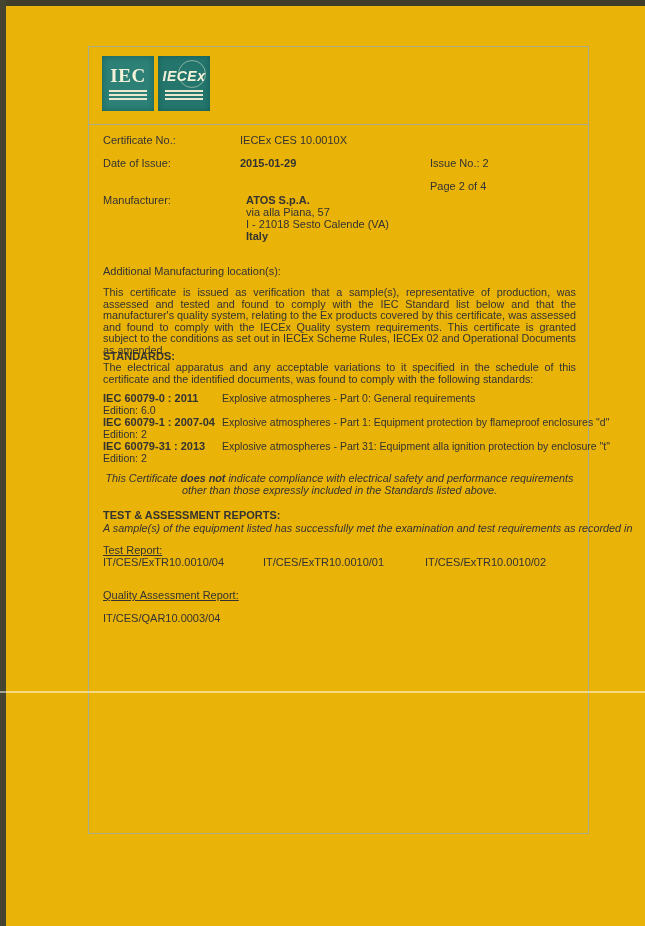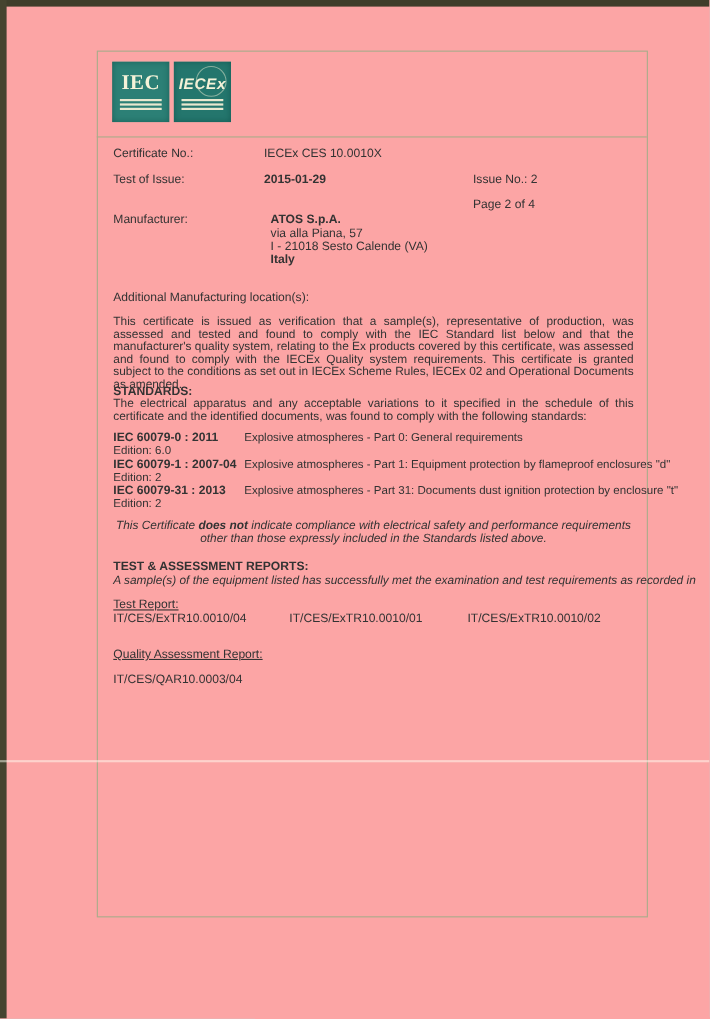--- a/index.html
+++ b/index.html
@@ -3,21 +3,21 @@
 <meta charset="utf-8">
 <style>
   html, body { margin: 0; padding: 0; }
   body {
     width: 645px; height: 926px;
     font-family: "Liberation Sans", sans-serif;
     background: #c9c9c9;
   }
   .page {
     position: relative; width: 645px; height: 926px;
-    background: #fca5a5; overflow: hidden;
+    background: #eab308; overflow: hidden;
     color: #333;
   }
   .edge-top { position: absolute; top: 0; left: 0; width: 645px; height: 6px; background: #3f3e2b; }
   .edge-left { position: absolute; top: 0; left: 0; width: 6px; height: 926px; background: #454430; }
 
   .frame { position: absolute; left: 88px; top: 46px; width: 499px; height: 786px; border: 1px solid #a9ac8a; }
   .header-divider { position: absolute; left: 88px; top: 124px; width: 500px; height: 1px; background: #a9ac8a; }
   .fold-line { position: absolute; left: 0; top: 691px; width: 645px; height: 2px; background: rgba(255,255,244,0.5); }
 
   
@@ -76,21 +76,21 @@
         <i></i>
         <i></i>
         <i></i>
       </div>
   </div>
 
 
   <span class="t" style="left:103px; top:134px;">Certificate No.:</span>
   <span class="t" style="left:240px; top:134px;">IECEx CES 10.0010X</span>
 
-  <span class="t" style="left:103px; top:157px;">Test of Issue:</span>
+  <span class="t" style="left:103px; top:157px;">Date of Issue:</span>
   <span class="t b" style="left:240px; top:157px;">2015-01-29</span>
   <span class="t" style="left:430px; top:157px;">Issue No.: 2</span>
   <span class="t" style="left:430px; top:180px;">Page 2 of 4</span>
 
   <span class="t" style="left:103px; top:194px;">Manufacturer:</span>
   <span class="t b" style="left:246px; top:194px;">ATOS S.p.A.</span>
   <span class="t" style="left:246px; top:206px;">via alla Piana, 57</span>
   <span class="t" style="left:246px; top:218px;">I - 21018 Sesto Calende (VA)</span>
   <span class="t b" style="left:246px; top:230px;">Italy</span>
 
@@ -104,21 +104,21 @@
   <span class="std-code" style="top:392px;">IEC 60079-0 : 2011</span>
   <span class="std-ed" style="top:404px;">Edition: 6.0</span>
   <span class="std-desc" style="top:392px;">Explosive atmospheres - Part 0: General requirements</span>
 
   <span class="std-code" style="top:416px;">IEC 60079-1 : 2007-04</span>
   <span class="std-ed" style="top:428px;">Edition: 2</span>
   <span class="std-desc" style="top:416px;">Explosive atmospheres - Part 1: Equipment protection by flameproof enclosures "d"</span>
 
   <span class="std-code" style="top:440px;">IEC 60079-31 : 2013</span>
   <span class="std-ed" style="top:452px;">Edition: 2</span>
-  <span class="std-desc" style="top:440px;">Explosive atmospheres - Part 31: Documents dust ignition protection by enclosure "t"</span>
+  <span class="std-desc" style="top:440px;">Explosive atmospheres - Part 31: Equipment alla ignition protection by enclosure "t"</span>
 
   <div class="note" style="top:472px;">
     <span>This Certificate </span><span class="b">does not</span><span> indicate compliance with electrical safety and performance requirements other than those expressly included in the Standards listed above.</span>
   </div>
 
   <span class="t b" style="left:103px; top:509px;">TEST &amp; ASSESSMENT REPORTS:</span>
   <span class="t i" style="left:103px; top:522px; font-size:10.8px;">A sample(s) of the equipment listed has successfully met the examination and test requirements as recorded in</span>
 
   <span class="t u" style="left:103px; top:544px;">Test Report:</span>
   <span class="t" style="left:103px; top:556px;">IT/CES/ExTR10.0010/04</span>

